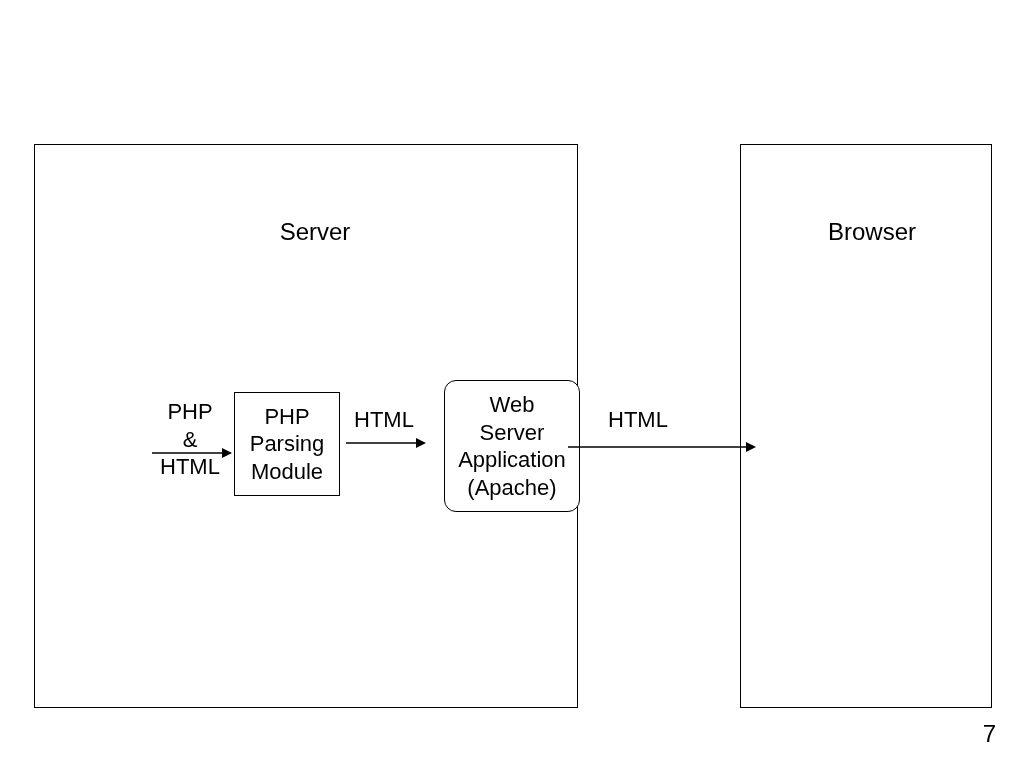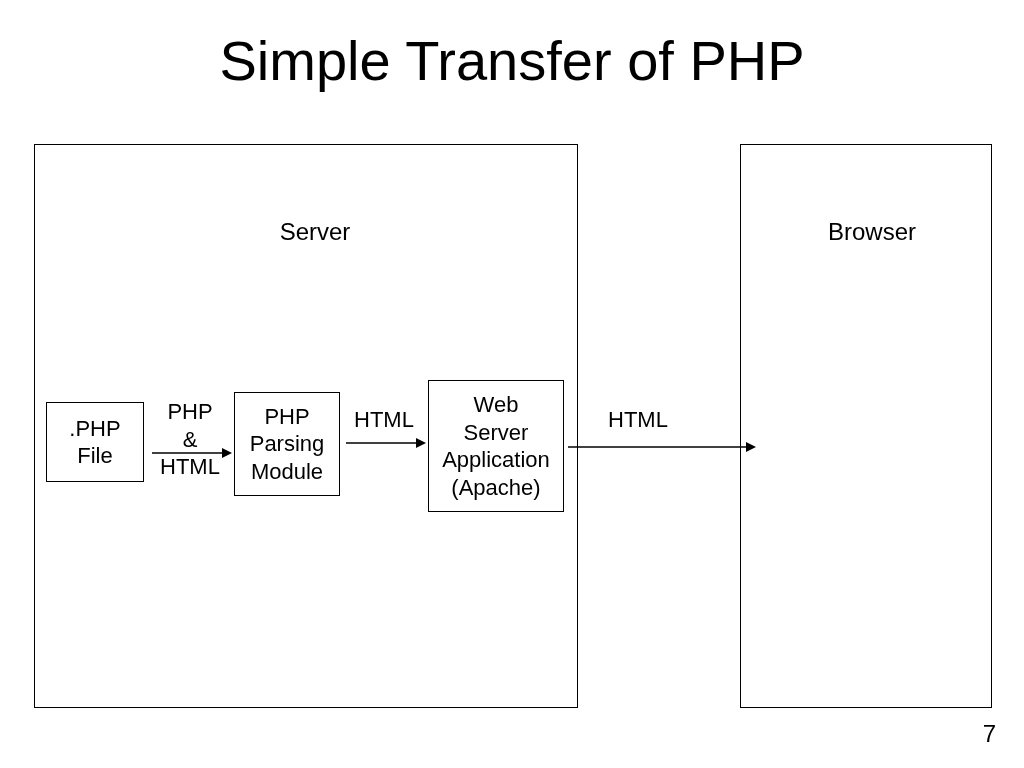--- a/index.html
+++ b/index.html
@@ -65,36 +65,33 @@
   svg.arrow {
     position: absolute;
     overflow: visible;
   }
 </style>
 </head>
 <body>
 
 <div class="slide">
 
-  <div class="title">Simple Transfer of PHP</div>
 
   <div class="container-box" style="left:34px; top:144px; width:544px; height:564px;"></div>
   <div class="section-label" style="left:270px; top:218px; width:90px;">Server</div>
 
   <div class="container-box" style="left:740px; top:144px; width:252px; height:564px;"></div>
   <div class="section-label" style="left:828px; top:218px; width:80px;">Browser</div>
 
-  <div class="node-box" style="left:46px; top:402px; width:98px; height:80px; white-space:pre-line;">.PHP
-File</div>
 
   <div class="node-box" style="left:234px; top:392px; width:106px; height:104px; white-space:pre-line;">PHP
 Parsing
 Module</div>
 
-  <div class="node-box" style="left:428px; top:380px; width:136px; height:132px; white-space:pre-line;">Web
+  <div class="node-box" style="left:444px; top:380px; width:136px; height:132px; white-space:pre-line;border-radius:12px;">Web
 Server
 Application
 (Apache)</div>
 
 
   <div class="edge-label" style="left:150px; top:398px; width:80px; white-space:pre-line;">PHP
 &amp;
 HTML</div>
 
   <div class="edge-label" style="left:344px; top:406px; width:80px;">HTML</div>

